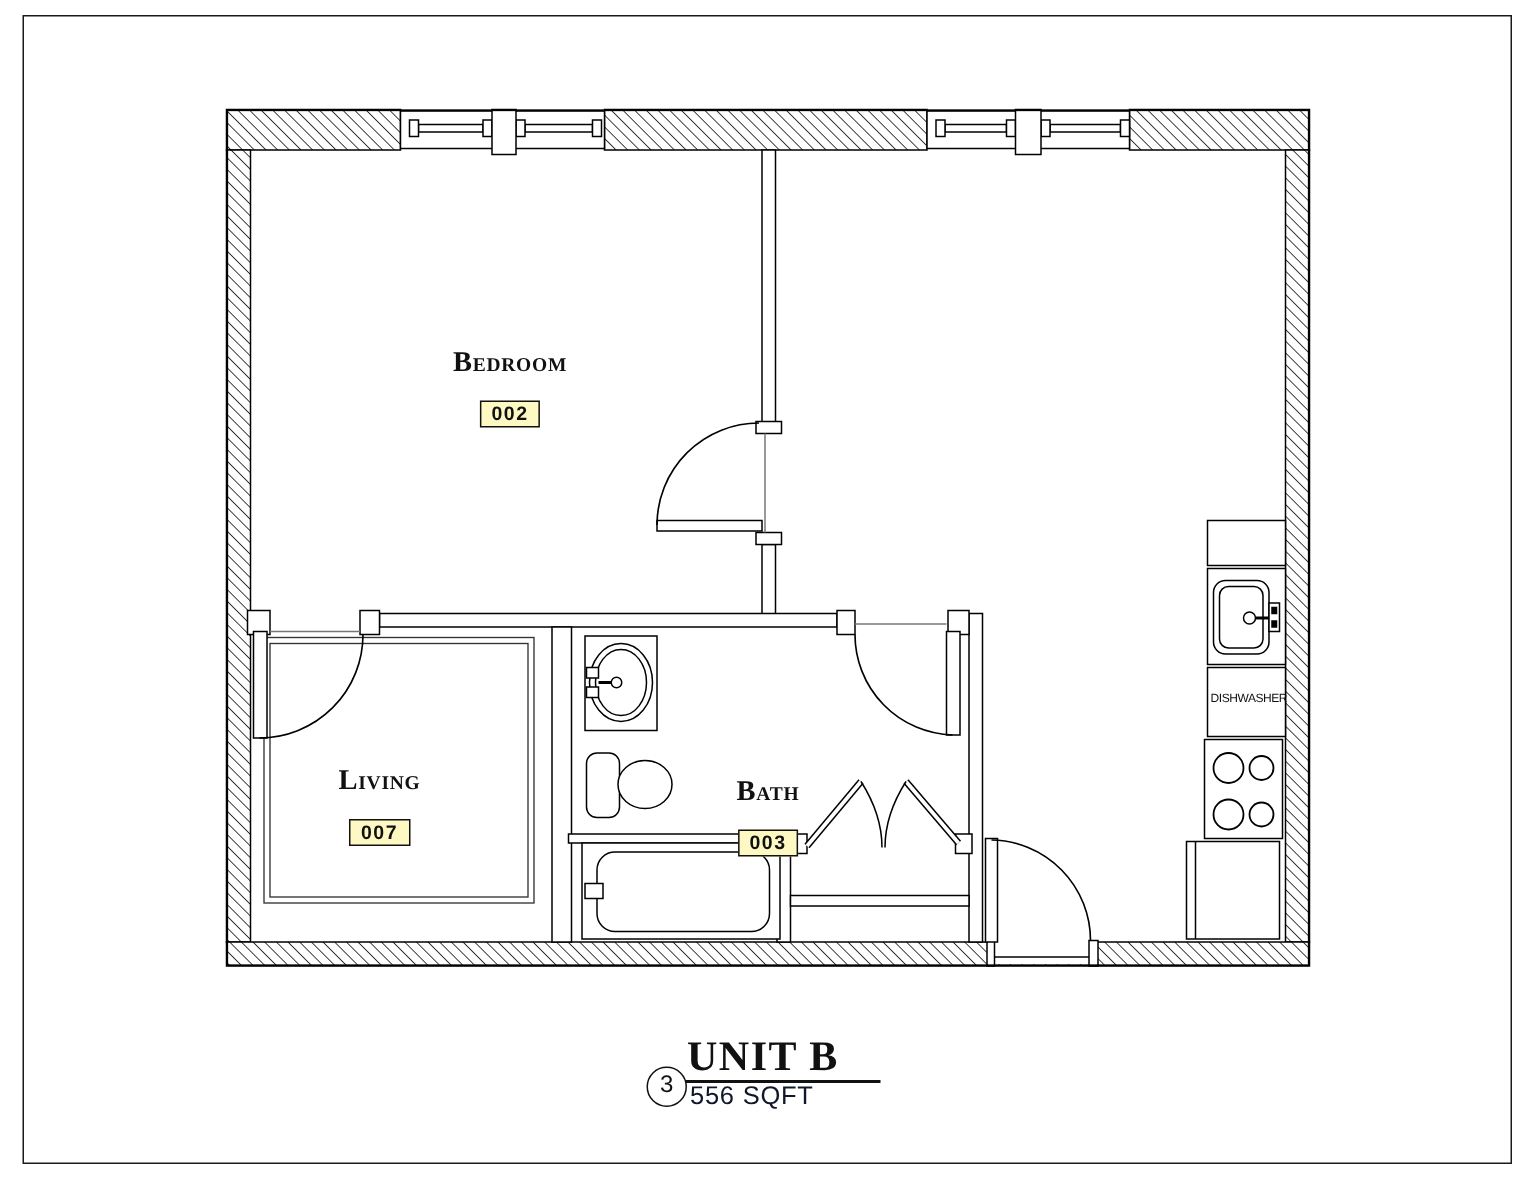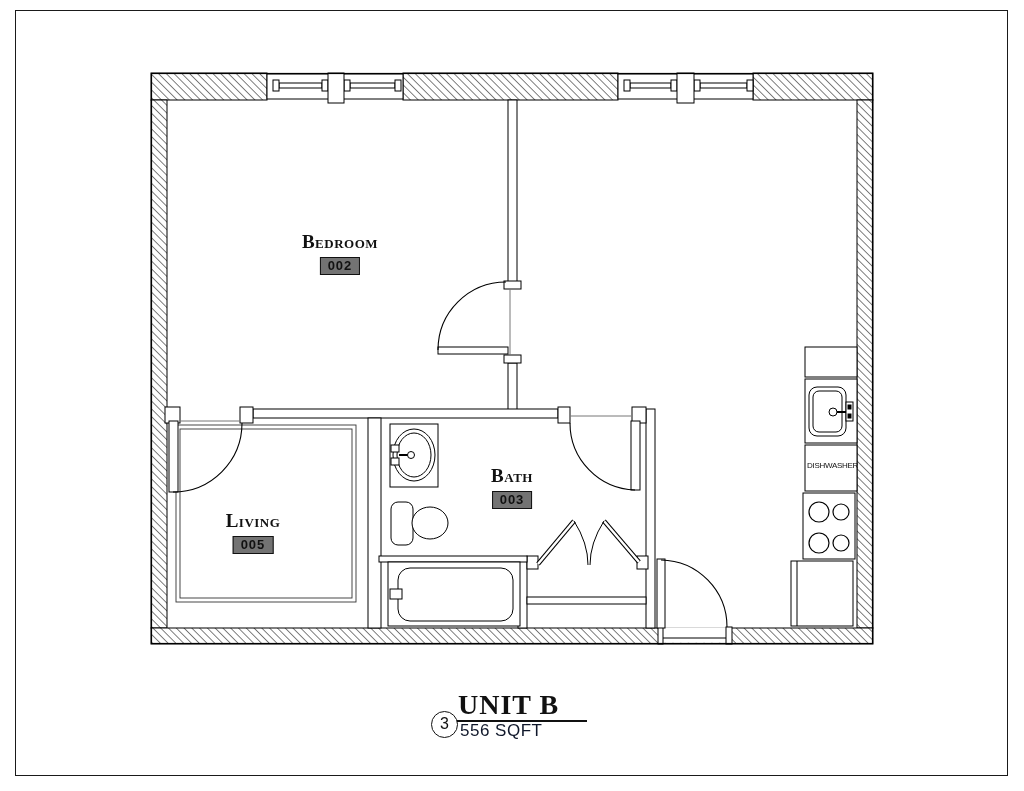--- a/index.html
+++ b/index.html
@@ -11,21 +11,21 @@
     position:absolute;left:15px;top:10px;width:993px;height:766px;
     border:1.5px solid #1a1a1a;box-sizing:border-box;
   }
   svg.plan{position:absolute;left:0;top:0;}
   .room-label{position:absolute;text-align:center;transform:translateX(-50%);white-space:nowrap;}
   .room-name{
     font-family:"Liberation Serif",serif;font-weight:bold;font-variant:small-caps;
     font-size:19px;line-height:19px;letter-spacing:.5px;color:#111;
   }
   .room-number{
-    display:inline-block;margin-top:6px;border:1.6px solid #111;background:#737373;
+    display:inline-block;margin-top:16px;border:1.6px solid #111;background:#fef9c3;
     font-family:"Liberation Sans",sans-serif;font-weight:bold;font-size:13px;
     line-height:16px;padding:0 7px;letter-spacing:1px;color:#111;
   }
   .appliance-label{
     position:absolute;left:804px;top:461px;width:54px;text-align:right;
     font-size:8px;line-height:9px;letter-spacing:-0.3px;color:#111;
   }
   .detail-circle{
     position:absolute;left:431px;top:711px;width:27px;height:27px;border:1.6px solid #111;
     border-radius:50%;box-sizing:border-box;text-align:center;line-height:24px;
@@ -198,28 +198,28 @@
 
     <rect x="151.5" y="73.5" width="721" height="570" fill="none" stroke="#000" stroke-width="1.2"></rect>
   </svg>
 
   <div class="room-label" style="left:340px;top:232px;">
     <div class="room-name">Bedroom</div>
     <div class="room-number">002</div>
   </div>
 
 
-  <div class="room-label" style="left:512px;top:466px;">
+  <div class="room-label" style="left:512px;top:518px;">
     <div class="room-name">Bath</div>
     <div class="room-number">003</div>
   </div>
 
   <div class="room-label" style="left:253px;top:511px;">
     <div class="room-name">Living</div>
-    <div class="room-number">005</div>
+    <div class="room-number">007</div>
   </div>
 
   <div class="appliance-label">DISHWASHER</div>
 
   <div class="detail-circle">3</div>
   <div class="sheet-title">UNIT B</div>
   <div class="title-underline"></div>
   <div class="sheet-area">556 SQFT</div>
 </div>
 

